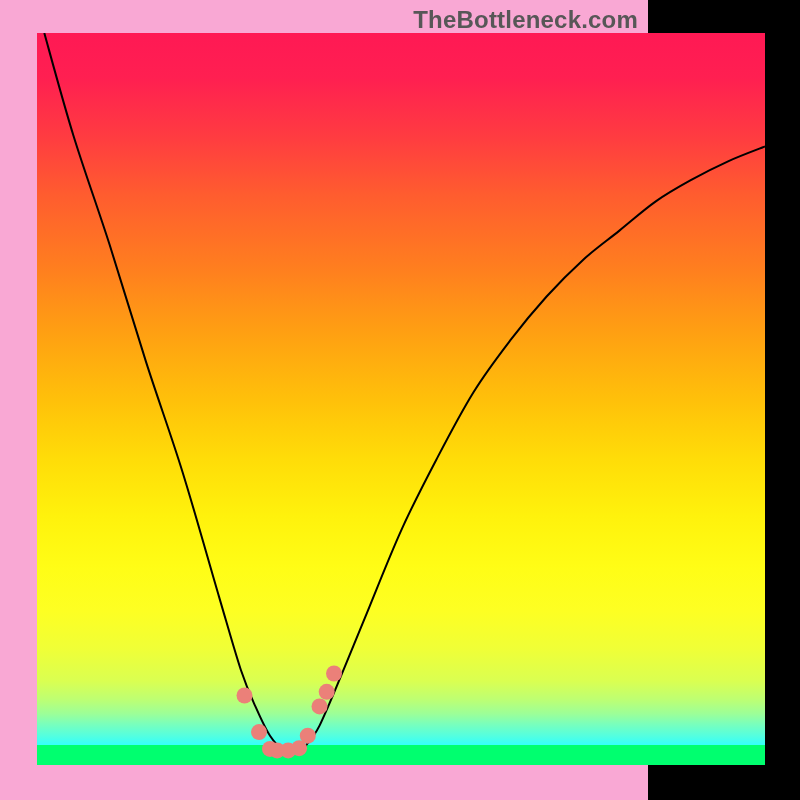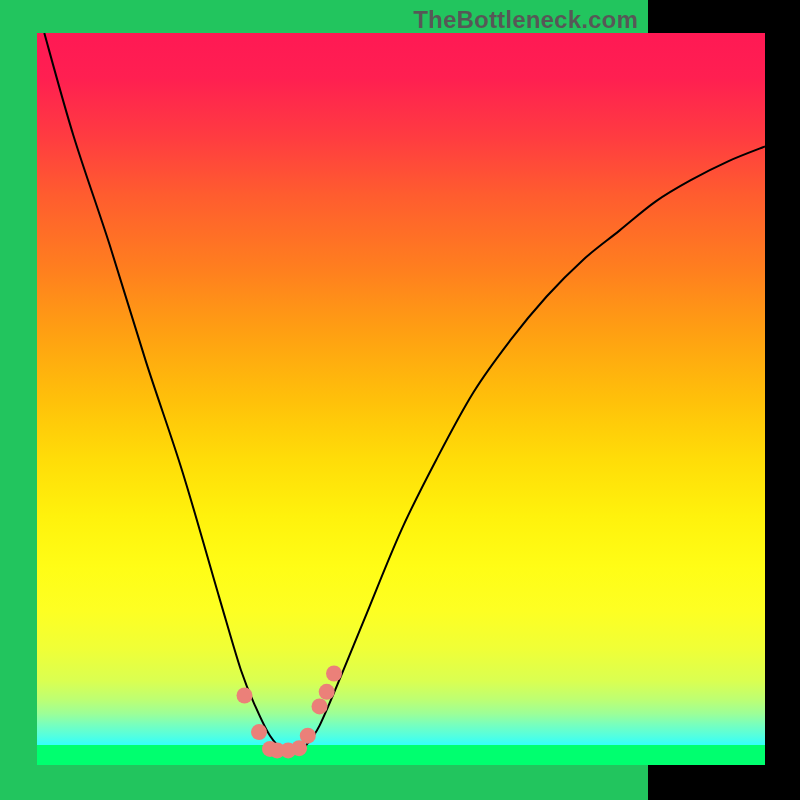--- a/index.html
+++ b/index.html
@@ -9,21 +9,21 @@
     height: 800px;
     background: #000;
     overflow: hidden;
   }
   .frame {
     position: absolute;
     left: 0;
     top: 0;
     width: 648px;
     height: 800px;
-    background: #22c55e;
+    background: #f9a8d4;
   }
   .plot {
     position: absolute;
     left: 37px;
     top: 33px;
     width: 728px;
     height: 732px;
     overflow: hidden;
   }
   .gradient {

